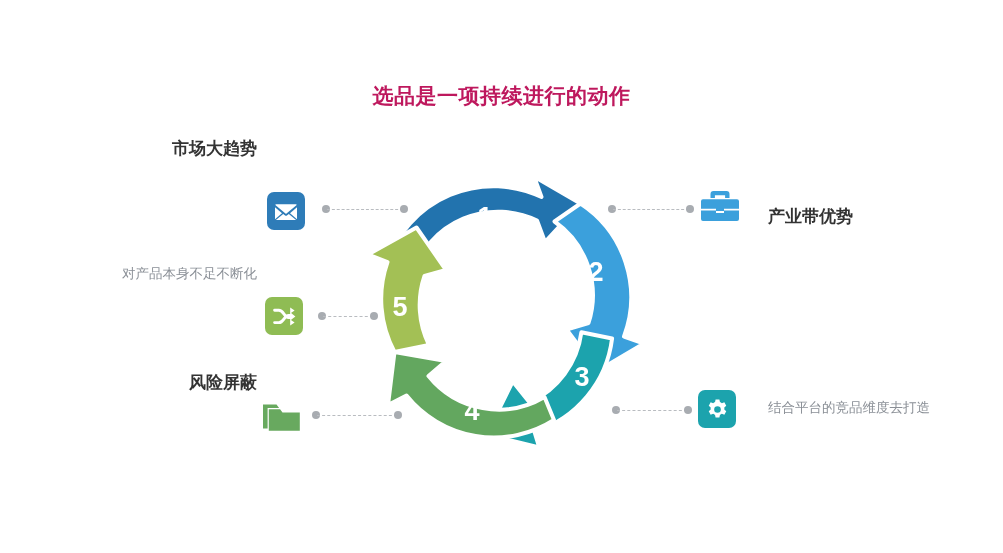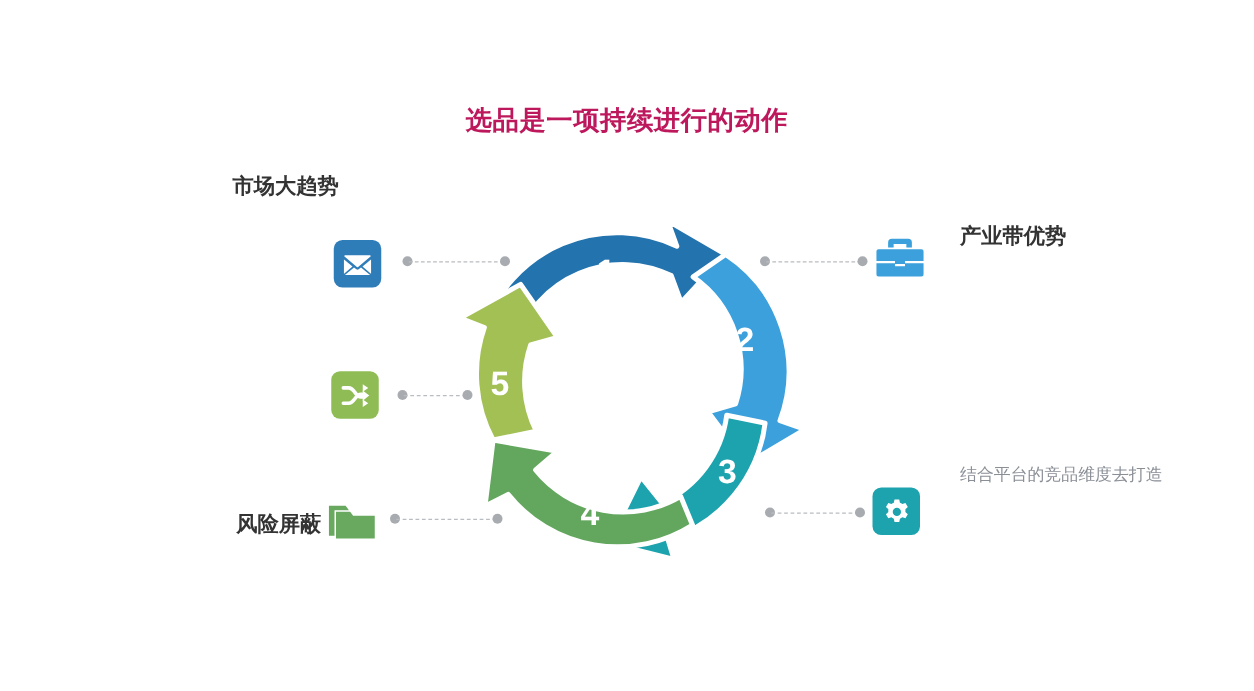--- a/index.html
+++ b/index.html
@@ -60,20 +60,21 @@
     color: #8a8f96;
     line-height: 1.75;
   }
 
   
   .callout.left {
     text-align: right;
   }
   .callout.right {
     text-align: left;
+    margin-top: 28px;
   }
 
   
   .icon-chip {
     width: 38px;
     height: 38px;
     border-radius: 7px;
     display: inline-flex;
     align-items: center;
     justify-content: center;
@@ -105,23 +106,23 @@
     top: 0;
     width: 8px;
     height: 8px;
     border-radius: 50%;
     background: #a8acb1;
   }
   .connector .dot.d-left { left: 0; }
   .connector .dot.d-right { right: 0; }
 
   
-  #callout-market      { left: 56px;  top: 138px; width: 215px; }
+  #callout-market      { left: 42px;  top: 138px; width: 215px; }
   #callout-improve     { left: 62px;  top: 262px; width: 195px; }
-  #callout-risk        { left: 42px;  top: 409px; width: 215px; }
+  #callout-risk        { left: 42px;  top: 372px; width: 215px; }
   #callout-industry    { left: 768px; top: 178px; width: 215px; }
   #callout-competitor  { left: 768px; top: 368px; width: 215px; }
 
   #icon-market     { position: absolute; left: 267px; top: 192px; }
   #icon-improve    { position: absolute; left: 265px; top: 297px; }
   #icon-risk       { position: absolute; left: 262px; top: 397px; }
   #icon-industry   { position: absolute; left: 700px; top: 186px; }
   #icon-competitor { position: absolute; left: 698px; top: 390px; }
 
   #conn-market     { left: 322px; top: 205px; width: 86px; }
@@ -213,20 +214,21 @@
     </svg>
   </span>
 </div>
 <div class="connector" id="conn-market">
   <span class="dot d-left"></span>
   <span class="dash"></span>
   <span class="dot d-right"></span>
 </div>
 
 <div class="callout left" id="callout-improve">
+  <div class="c-desc">对产品本身不足不断化</div>
 </div>
 <div id="icon-improve">
   <span class="icon-chip" style="background:#8fbc54;">
     <svg width="23" height="19" viewBox="0 0 23 19" xmlns="http://www.w3.org/2000/svg">
       <path d="M1.6 3.3 h4.2 c2.6 0 3.7 1.6 5.1 3.6 c1.5 2.1 2.5 3.6 4.7 3.6 h2.1" stroke="#ffffff" stroke-width="2.9" fill="none" stroke-linecap="round"></path>
       <path d="M1.6 15.6 h4.2 c2.6 0 3.7 -1.6 5.1 -3.6 c1.5 -2.1 2.5 -3.6 4.7 -3.6 h2.1" stroke="#ffffff" stroke-width="2.9" fill="none" stroke-linecap="round"></path>
       <path d="M17.2 5.3 L22.4 9.45 L17.2 13.6 Z" fill="#ffffff"></path>
       <path d="M17.2 0.4 L21.6 3.4 L17.2 6.4 Z" fill="#ffffff"></path>
       <path d="M17.2 12.6 L21.6 15.6 L17.2 18.6 Z" fill="#ffffff"></path>
     </svg>

